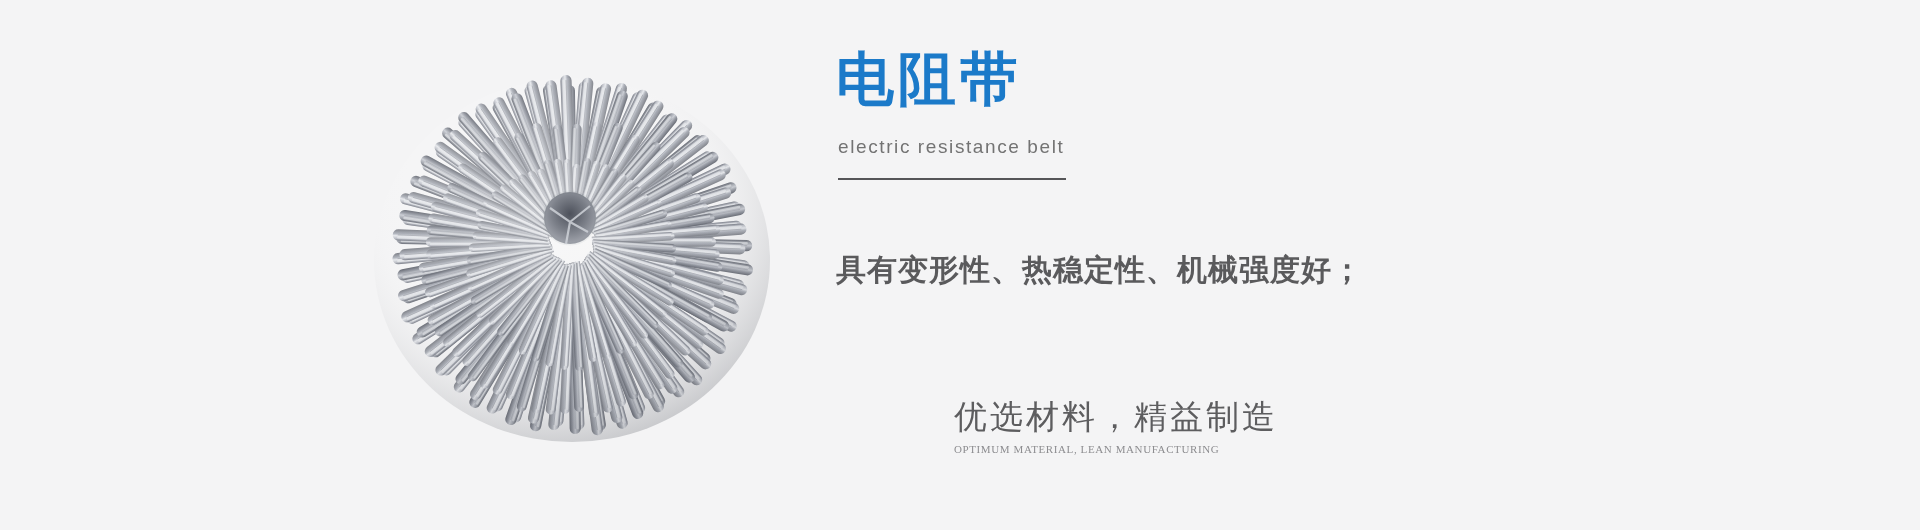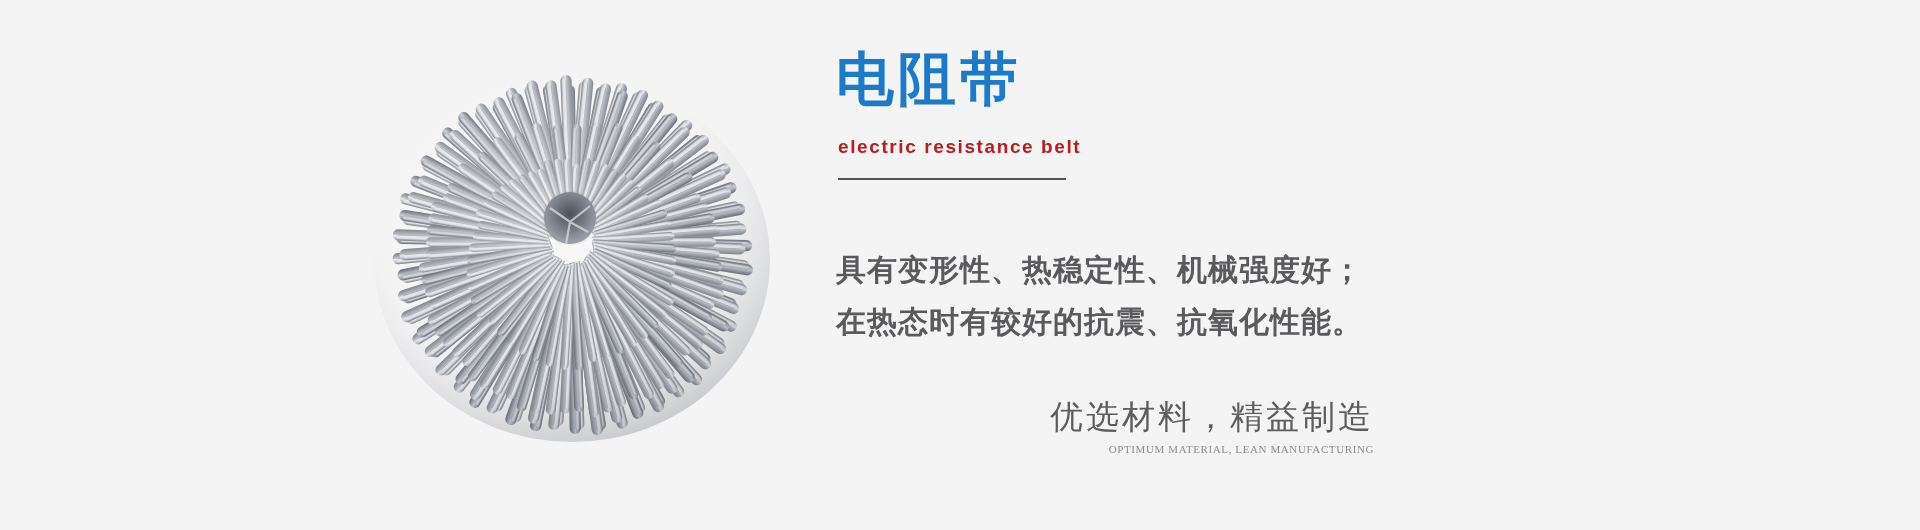--- a/index.html
+++ b/index.html
@@ -55,23 +55,23 @@
     color: #1b7ac9;
     white-space: nowrap;
   }
 
   #title-en {
     position: absolute;
     left: 2px;
     top: 136px;
     font-size: 19px;
     line-height: 22px;
-    font-weight: 700;
+    font-weight: 400;
     letter-spacing: 1.6px;
-    color: #b91c1c;
+    color: #737373;
     white-space: nowrap;
   }
 
   #title-divider {
     position: absolute;
     left: 2px;
     top: 178px;
     width: 228px;
     height: 2px;
     background: #555558;
@@ -90,21 +90,21 @@
   }
   #description div {
     white-space: nowrap;
   }
 
   #tagline-block {
     position: absolute;
     left: 118px;
     top: 398px;
     width: 420px;
-    text-align: right;
+    text-align: left;
   }
   #tagline-zh {
     font-size: 33px;
     line-height: 38px;
     font-weight: 400;
     letter-spacing: 3px;
     color: #5d5d5f;
     white-space: nowrap;
   }
   #tagline-en {
@@ -1278,21 +1278,20 @@
   <div id="text-column">
 
     <div id="title-zh">电阻带</div>
 
     <div id="title-en">electric resistance belt</div>
 
     <div id="title-divider"></div>
 
     <div id="description">
       <div>具有变形性、热稳定性、机械强度好；</div>
-      <div>在热态时有较好的抗震、抗氧化性能。</div>
     </div>
 
     <div id="tagline-block">
       <div id="tagline-zh">优选材料，精益制造</div>
       <div id="tagline-en">OPTIMUM MATERIAL, LEAN MANUFACTURING</div>
     </div>
 
   </div>
 </div>
 

